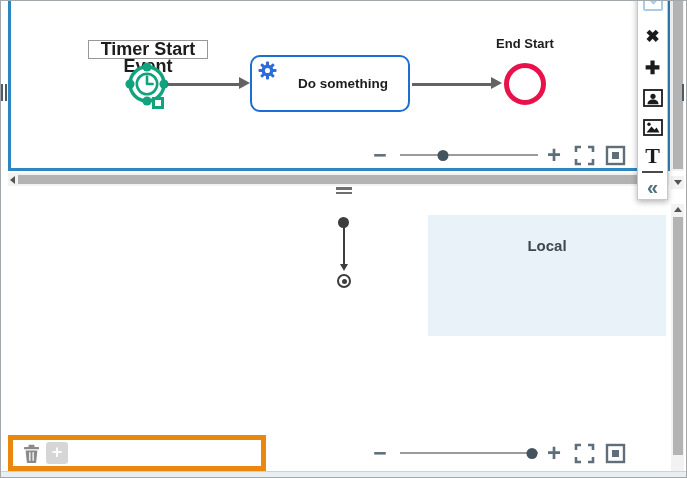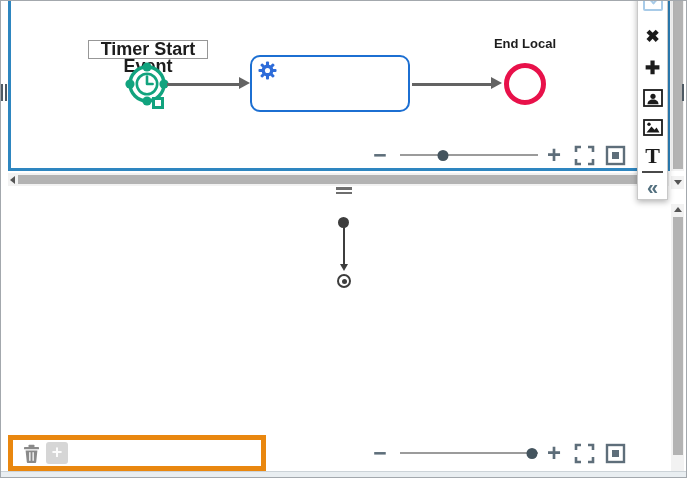--- a/index.html
+++ b/index.html
@@ -129,26 +129,27 @@
         <g fill="#2e6cd9">
           <rect x="8.4" y="0.5" width="3.2" height="19" rx="1"></rect>
           <rect x="8.4" y="0.5" width="3.2" height="19" rx="1" transform="rotate(45 10 10)"></rect>
           <rect x="8.4" y="0.5" width="3.2" height="19" rx="1" transform="rotate(90 10 10)"></rect>
           <rect x="8.4" y="0.5" width="3.2" height="19" rx="1" transform="rotate(135 10 10)"></rect>
           <circle cx="10" cy="10" r="6.2"></circle>
         </g>
         <circle cx="10" cy="10" r="2.7" fill="#ffffff"></circle>
       </svg>
     </span>
+    <span>Do something</span>
   </div>
 
   <div class="conn-line" style="left:412px; width:81px;"></div>
   <div class="conn-head" style="left:491px;"></div>
 
-  <div class="end-label">End Local</div>
+  <div class="end-label">End Start</div>
   <div class="end-node"></div>
 
   <div class="zoombar" style="left:370px; top:143px;">
     <div class="zb-btn zb-minus">−</div>
     <div class="zb-slider">
       <div class="zb-line"></div>
       <div class="zb-knob" style="left: 31%;"></div>
     </div>
     <div class="zb-btn zb-plus">+</div>
     <div class="zb-icon">
@@ -211,20 +212,23 @@
         <rect x="1" y="1" width="18" height="15" fill="none" stroke="#1b1b1b" stroke-width="1.8"></rect>
         <circle cx="6" cy="5.3" r="1.7" fill="#1b1b1b"></circle>
         <path d="M3.5 13.6 L8.5 7.4 L11.5 10.8 L13.6 8.6 L16.5 13.6 Z" fill="#1b1b1b"></path>
       </svg>
     </div>
     <div class="sb-item sb-glyph-t" style="top:157px; height:24px;">T</div>
     <div class="sb-divider"></div>
     <div class="sb-item sb-glyph-collapse" style="top:190px;">«</div>
   </div>
 
+  <div class="scope-panel" style="left:428px; width:238px;">
+    <span>Local</span>
+  </div>
 
   <div class="mini-start"></div>
   <div class="mini-line"></div>
   <div class="mini-head"></div>
   <div class="mini-end">
       <div></div>
     </div>
 
   <div class="event-editor">
     <span class="trash-wrap">

